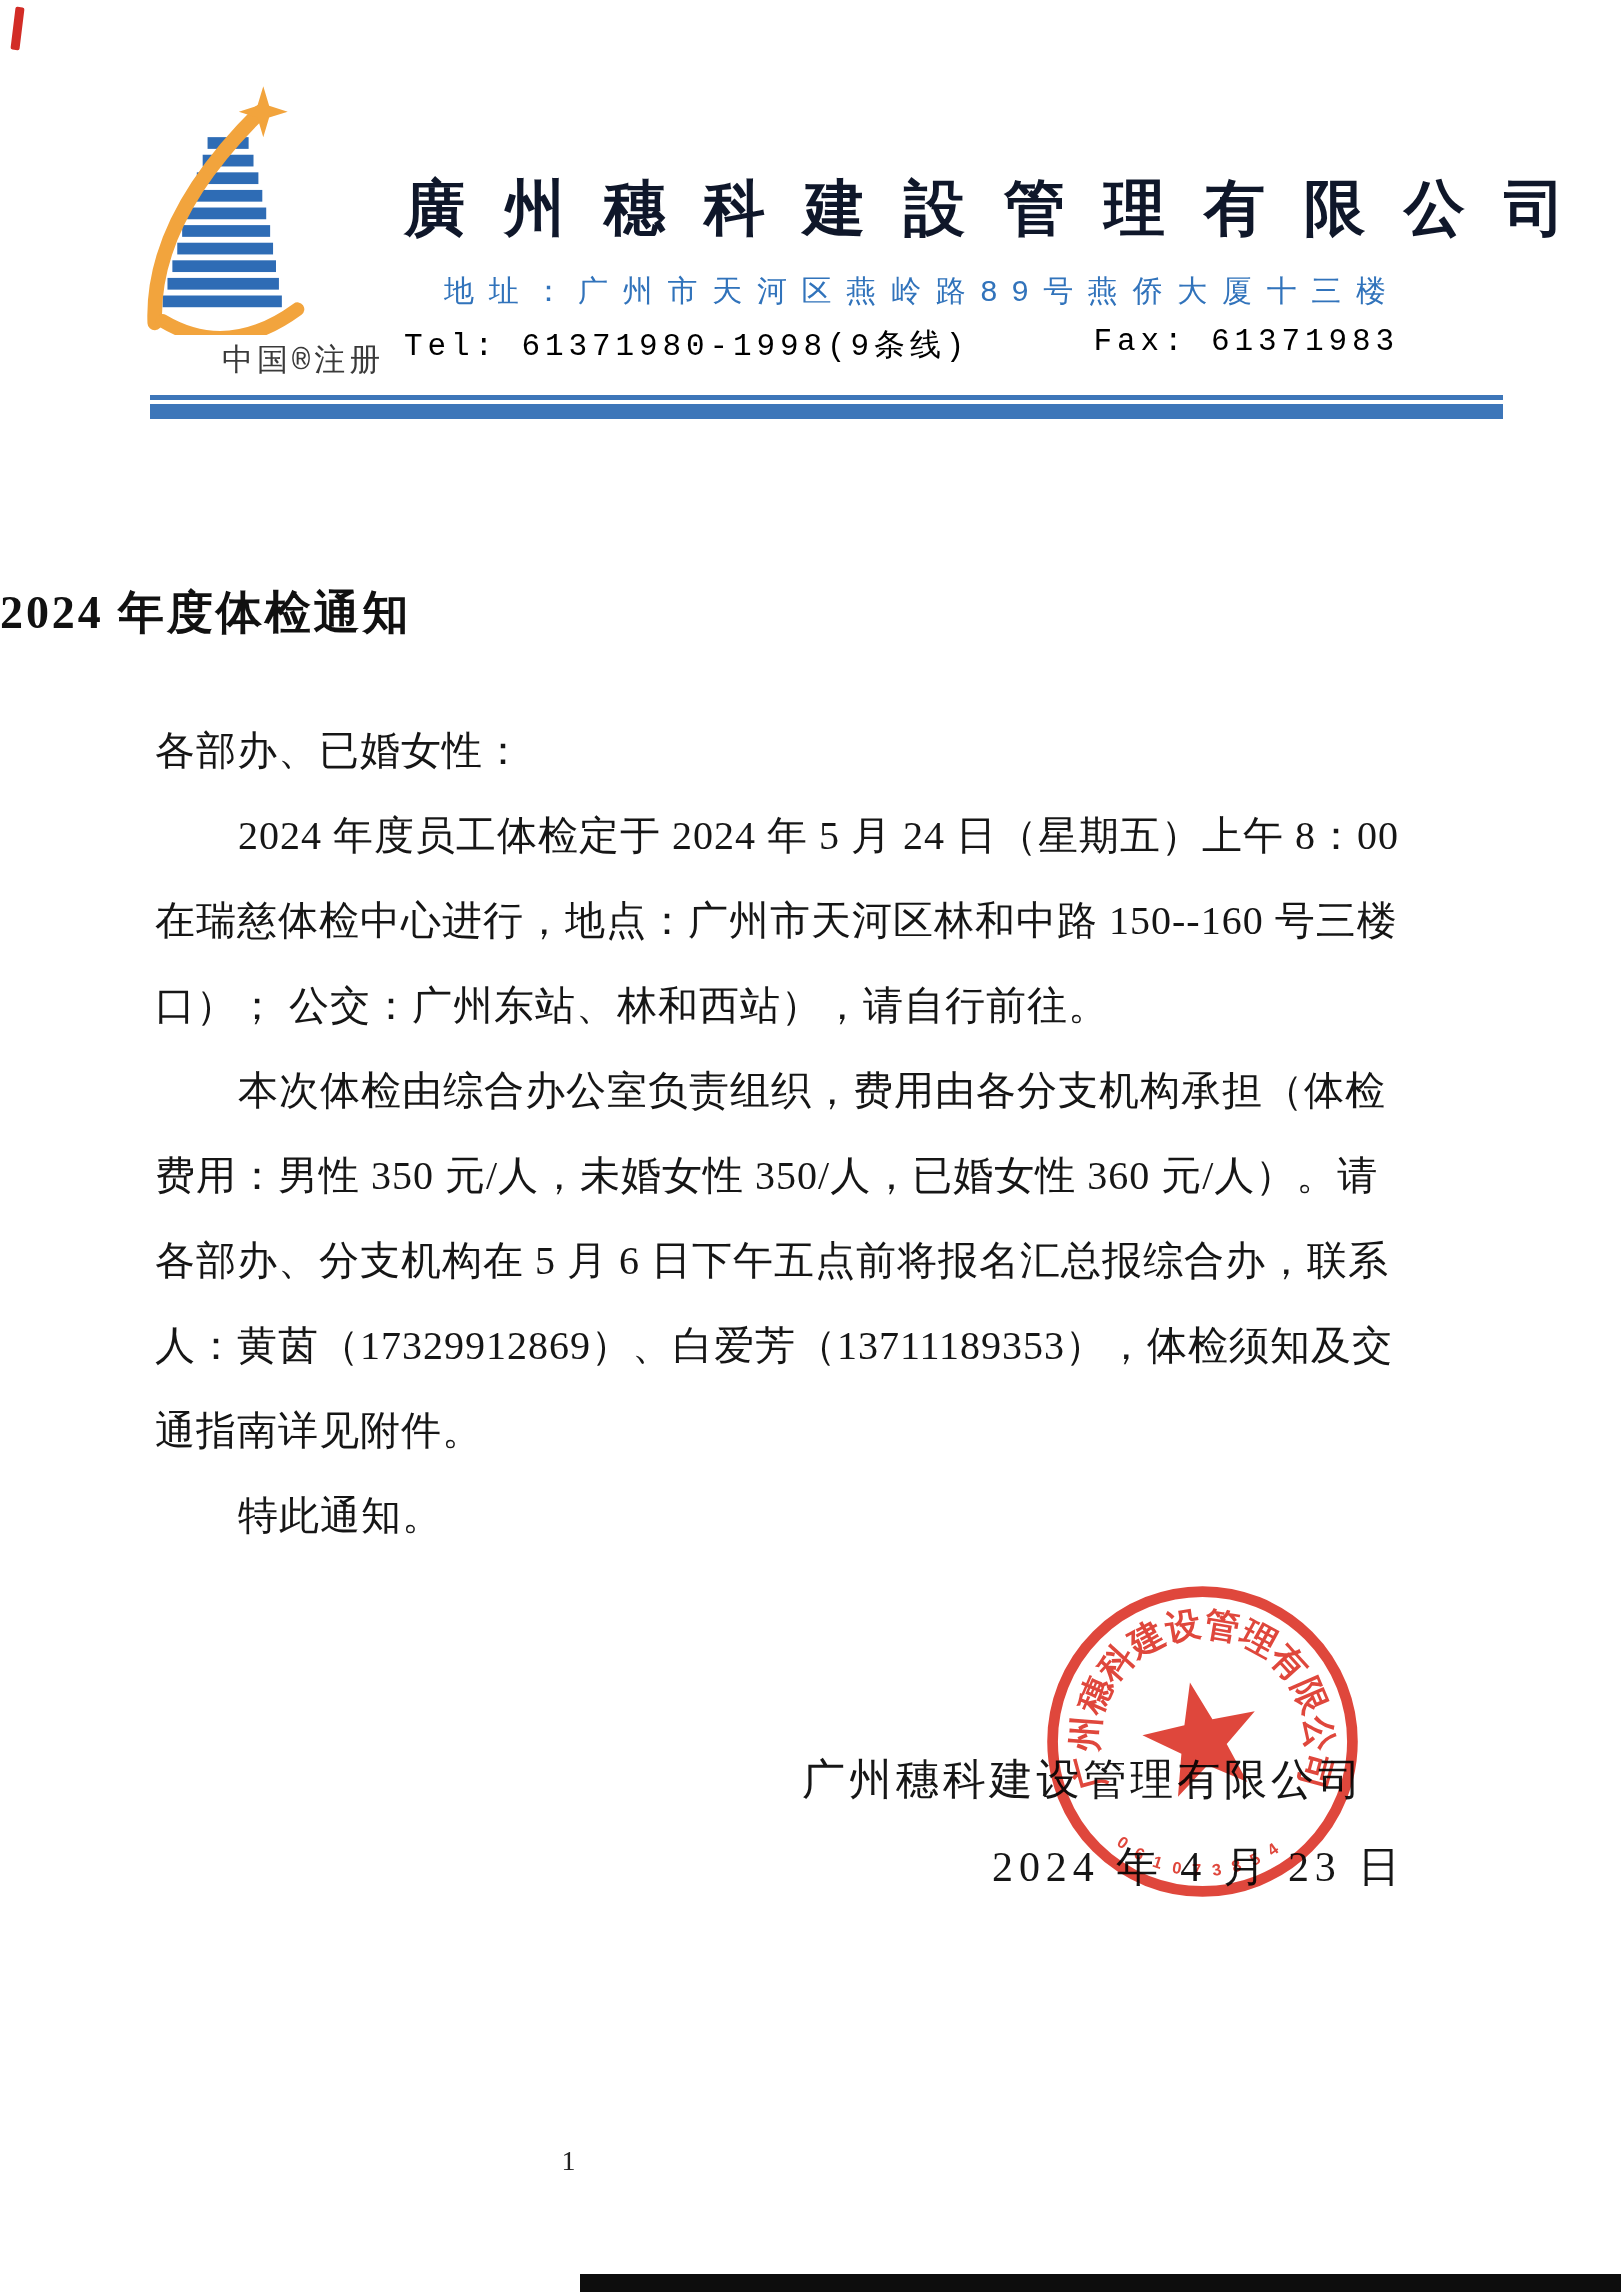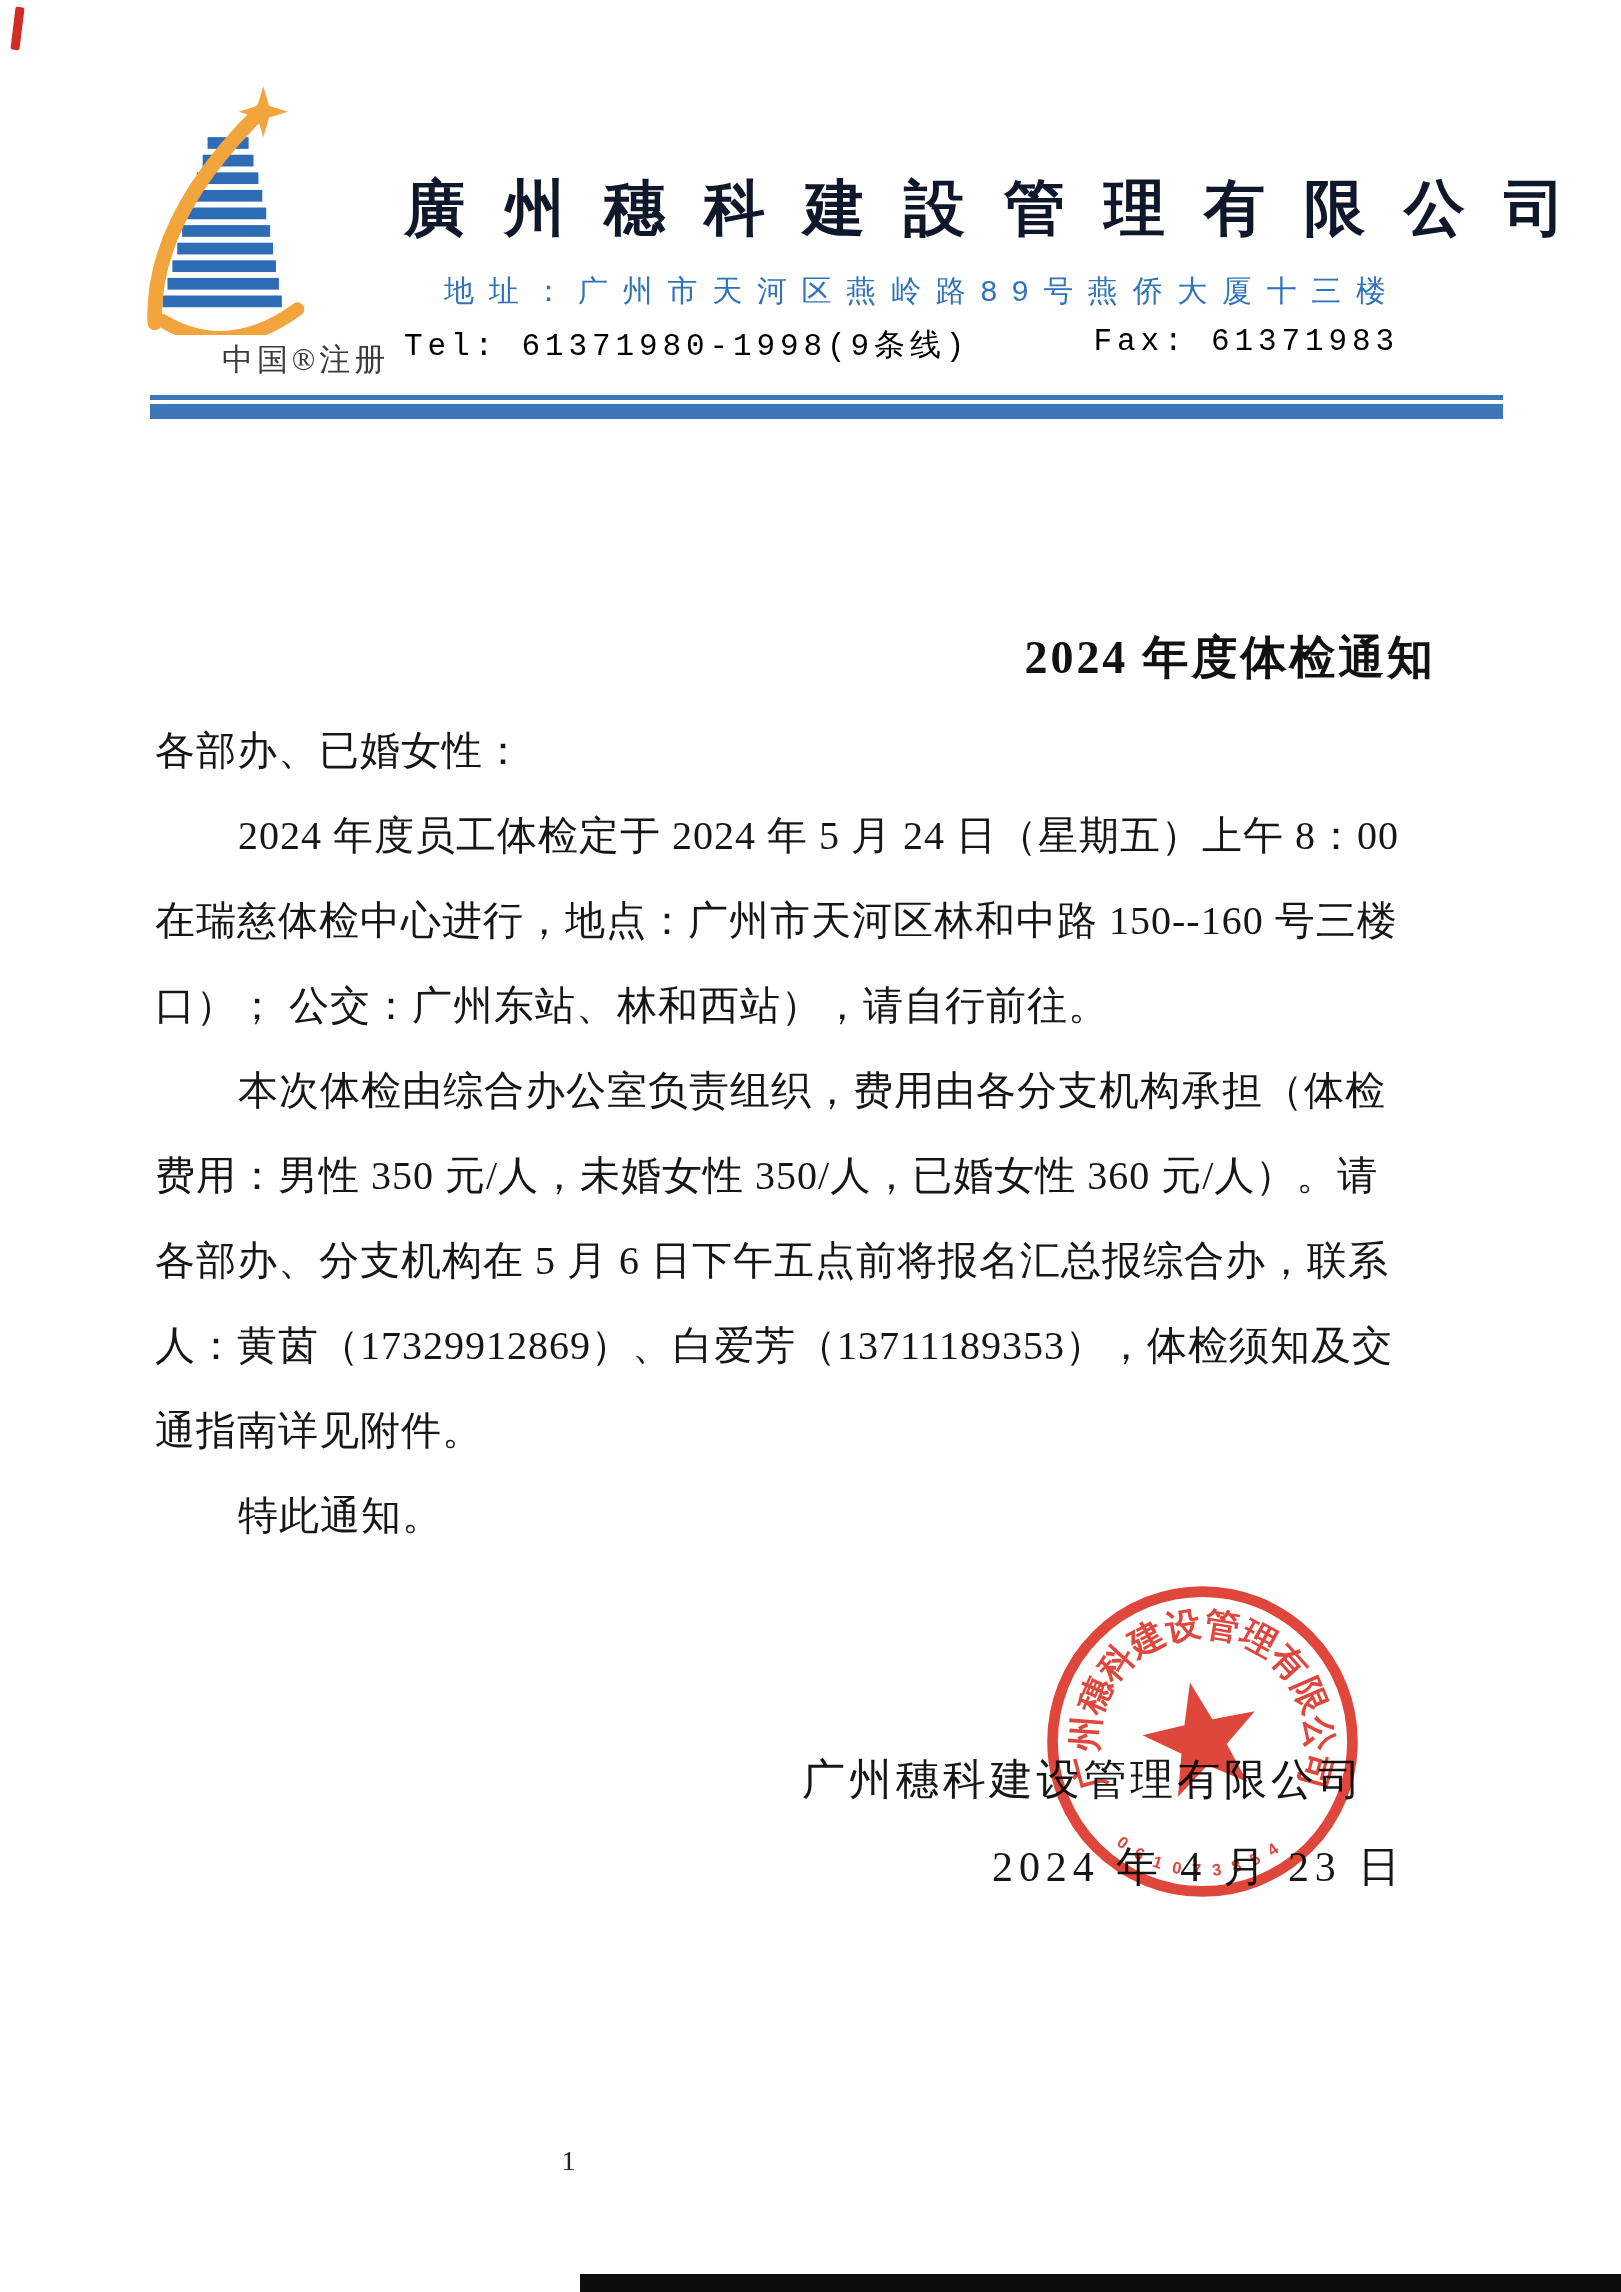--- a/index.html
+++ b/index.html
@@ -18,21 +18,21 @@
     background:#d22c26;transform:rotate(7deg);border-radius:2px;
   }
   .bottom-bar{
     position:absolute;left:580px;top:2274px;width:1041px;height:18.6px;
     background:#0d0d0d;
   }
   
   .logo{position:absolute;left:145px;top:82px;width:174px;height:253px;}
   .reg-mark{
     position:absolute;left:222px;top:339px;width:255px;
-    font-family:Liberation Serif, serif;
+    font-family:Liberation Mono, monospace;
     font-size:31px;color:#3a3a3a;letter-spacing:3.9px;
   }
   .head-right{position:absolute;left:404px;top:173px;width:1098px;}
   .company-name{
     font-family:"Liberation Sans","DejaVu Sans",sans-serif;
     font-weight:bold;font-size:61px;line-height:71px;
     letter-spacing:39px;color:#0f172a;white-space:nowrap;
   }
   .addr-line{
     margin-top:27.4px;
@@ -43,22 +43,22 @@
     margin-top:11.8px;width:995px;
     display:flex;justify-content:space-between;
     font-family:"Liberation Mono","DejaVu Sans Mono",monospace;
     font-size:31px;color:#000000;letter-spacing:4.9px;white-space:nowrap;
   }
   .rule-thin{position:absolute;left:150px;top:395px;width:1353px;height:4.9px;background:#3d76b9;}
   .rule-thick{position:absolute;left:150px;top:404px;width:1353px;height:14.7px;background:#3d76b9;}
   
   .doc-title{
     position:absolute;left:0;top:582px;width:1436px;
-    text-align:right;font-weight:bold;font-size:46px;
-    letter-spacing:2.9px;color:#111;margin-top:45px;
+    text-align:left;font-weight:bold;font-size:46px;
+    letter-spacing:2.9px;color:#111;
   }
   .body-text{
     position:absolute;left:155px;top:708px;width:1323px;
     font-size:40px;line-height:85px;letter-spacing:1px;
   }
   .body-text .line{white-space:nowrap;}
   .body-text .line.indent{padding-left:83px;}
   .signature{
     position:absolute;left:802px;top:1751px;
     font-size:43px;letter-spacing:3.9px;white-space:nowrap;

